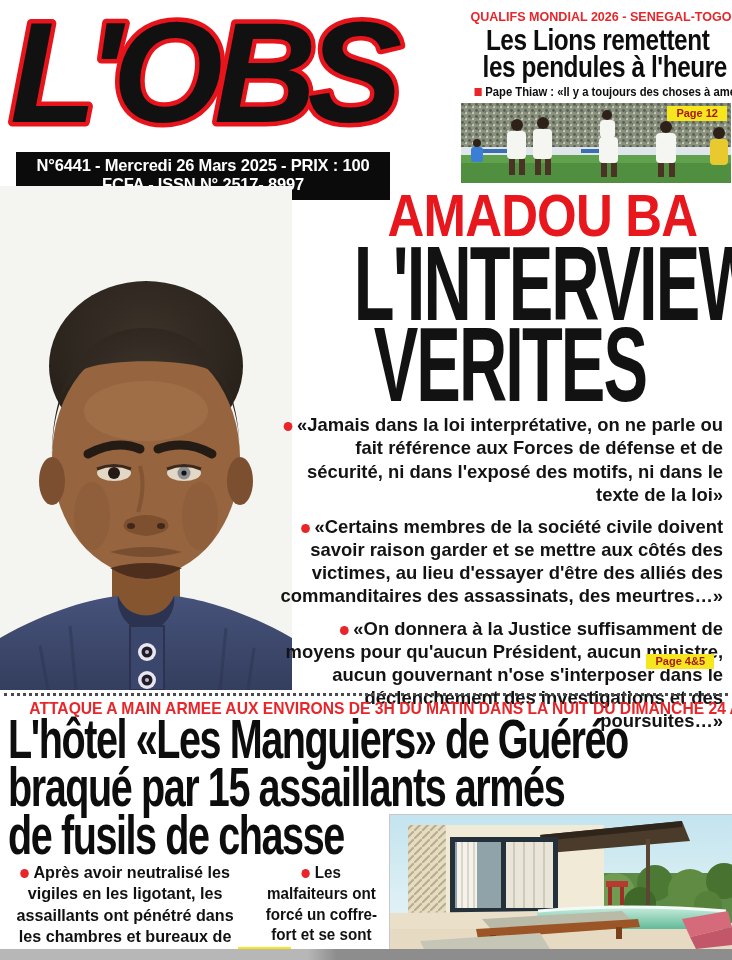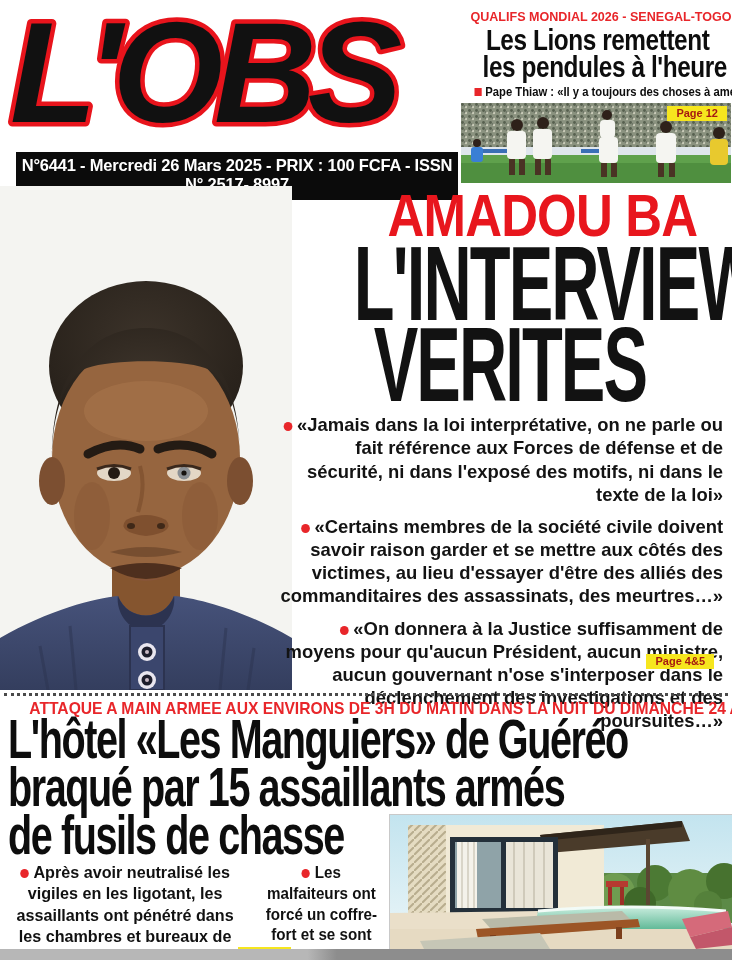--- a/index.html
+++ b/index.html
@@ -12,21 +12,21 @@
   
   .masthead { position:absolute; left:0; top:0; width:460px; height:185px;padding-left:28px; }
   .logo-svg { position:absolute; left:6px; top:2px; }
   .obs-pill {
     position:absolute; left:58px; top:77px; background:#ffffff;
     border-radius:24px; padding:2px 15px 4px; color:#e8141c;
     font-weight:bold; font-size:27px; letter-spacing:1px; white-space:nowrap;
     box-shadow:0 1px 3px rgba(0,0,0,0.25);
   }
   .issue-bar {
-    position:absolute; left:16px; top:152px; width:442px; background:#0b0b0b;
+    position:absolute; left:16px; top:152px; width:374px; background:#0b0b0b;
     color:#fff; font-weight:bold; font-size:16.5px; text-align:center;
     padding:4px 0 6px; letter-spacing:-0.2px;
   }
 
   
   .topstory { position:absolute; left:461px; top:9px; width:270px; }
   .ts-kicker {
     color:#e8262a; font-weight:bold; font-size:13.5px; text-align:center;
     white-space:nowrap; transform:scaleX(0.93); transform-origin:center;
   }

